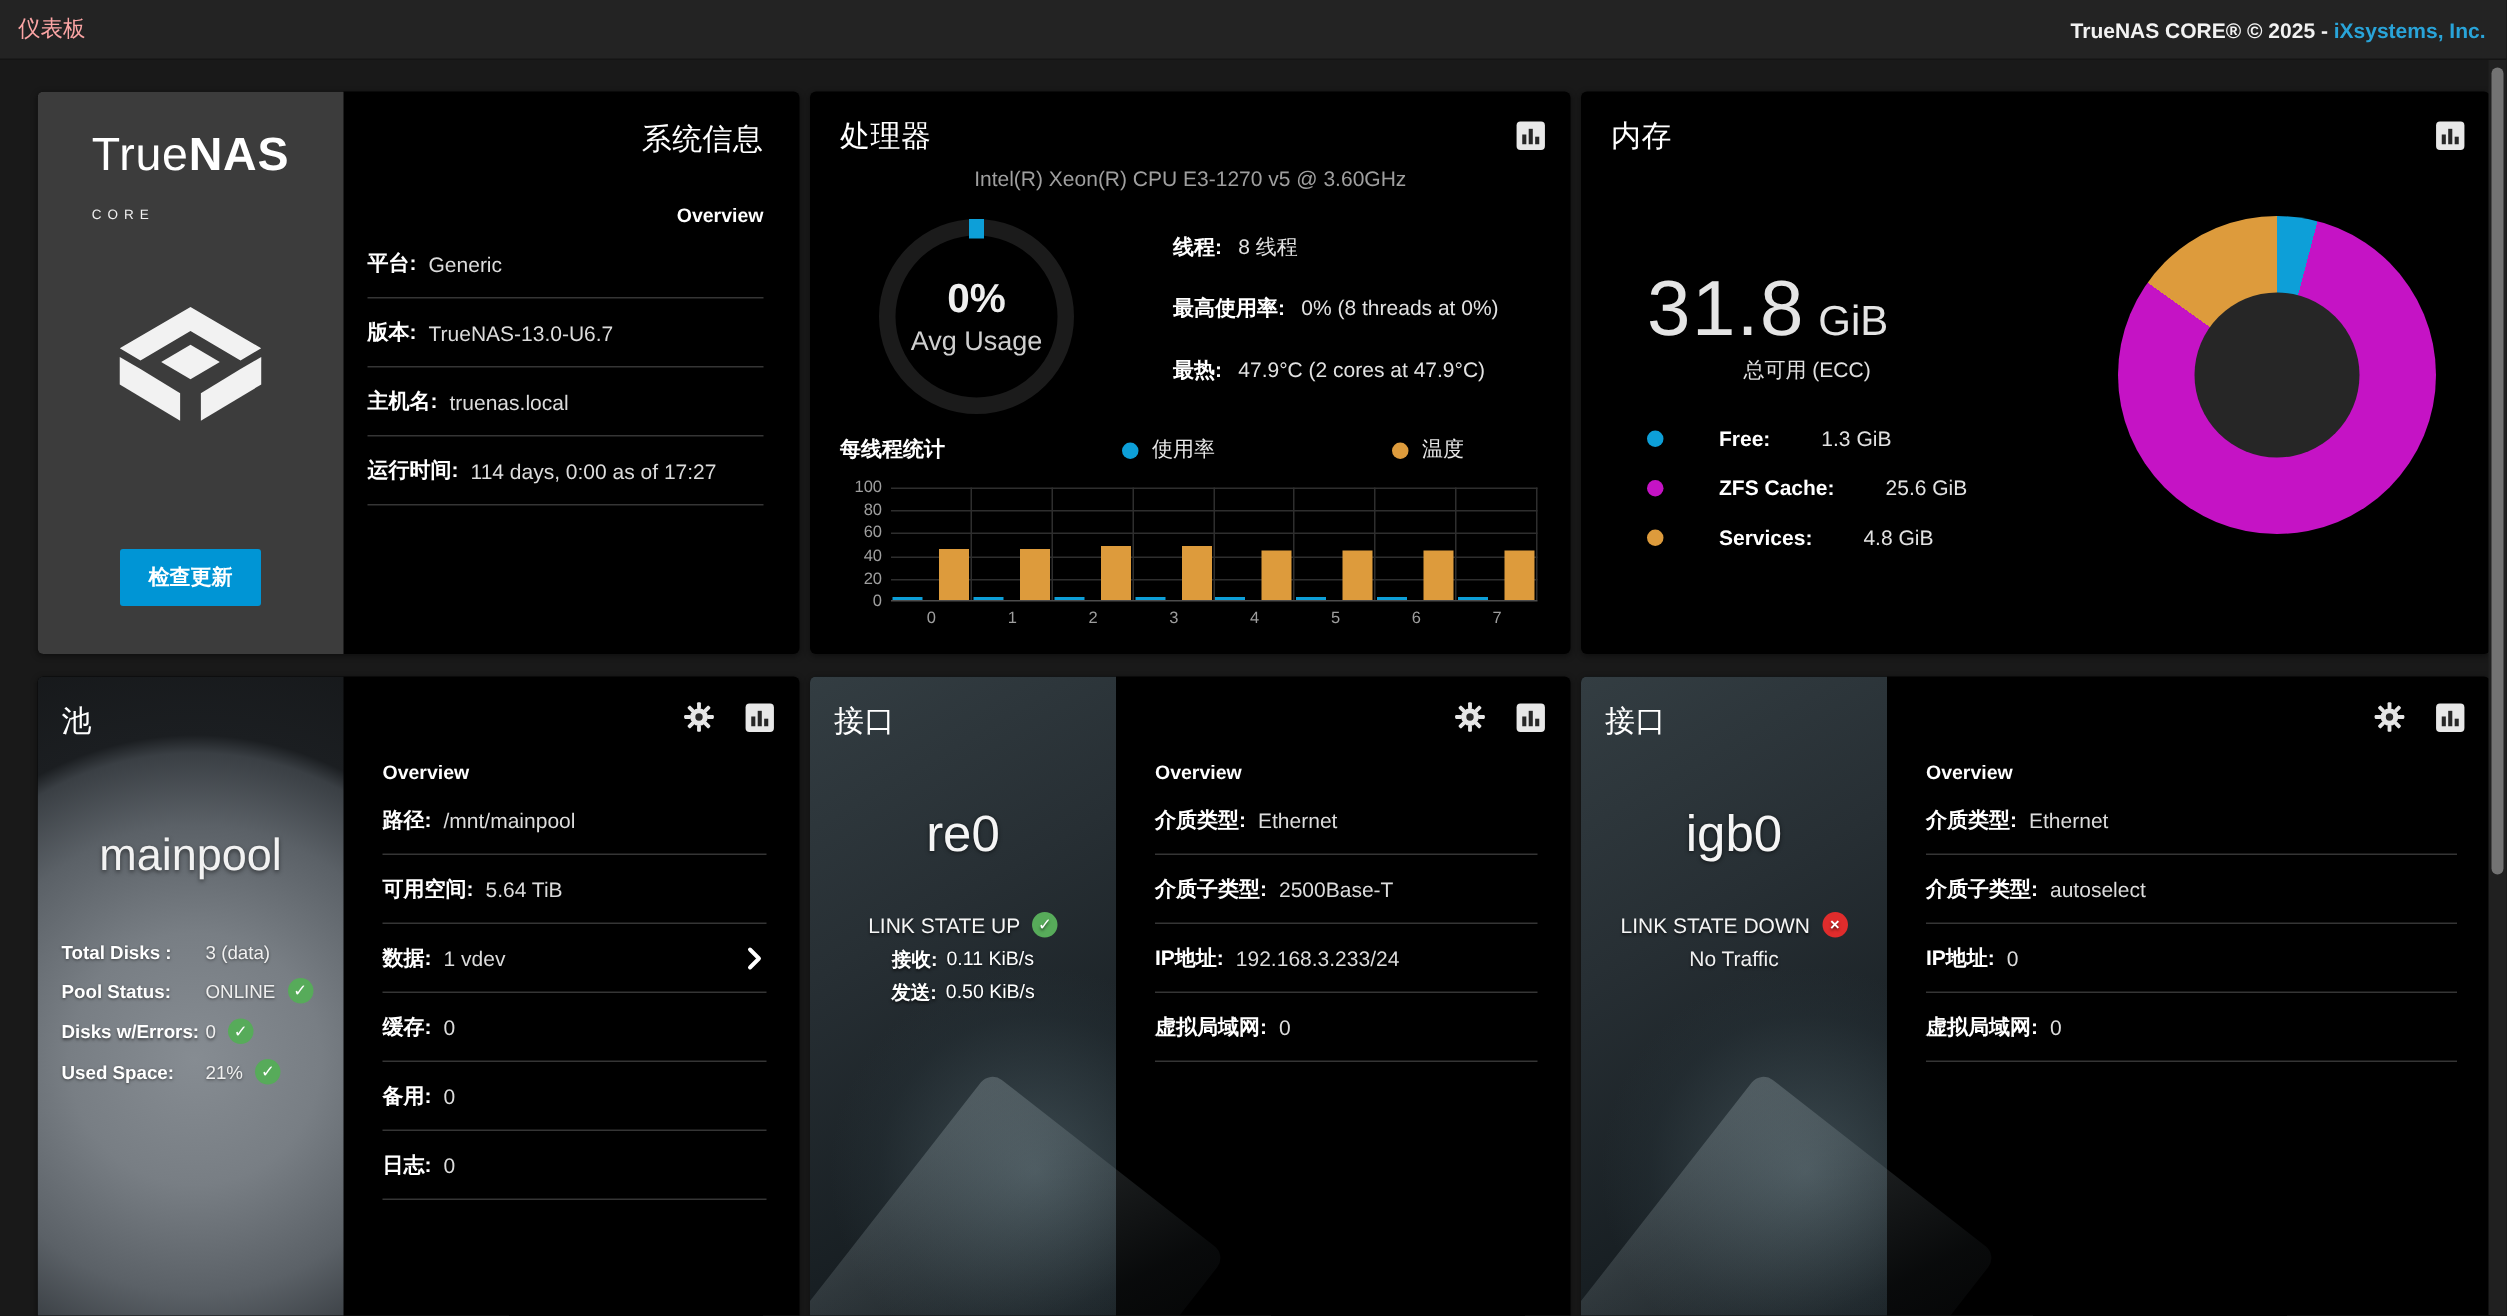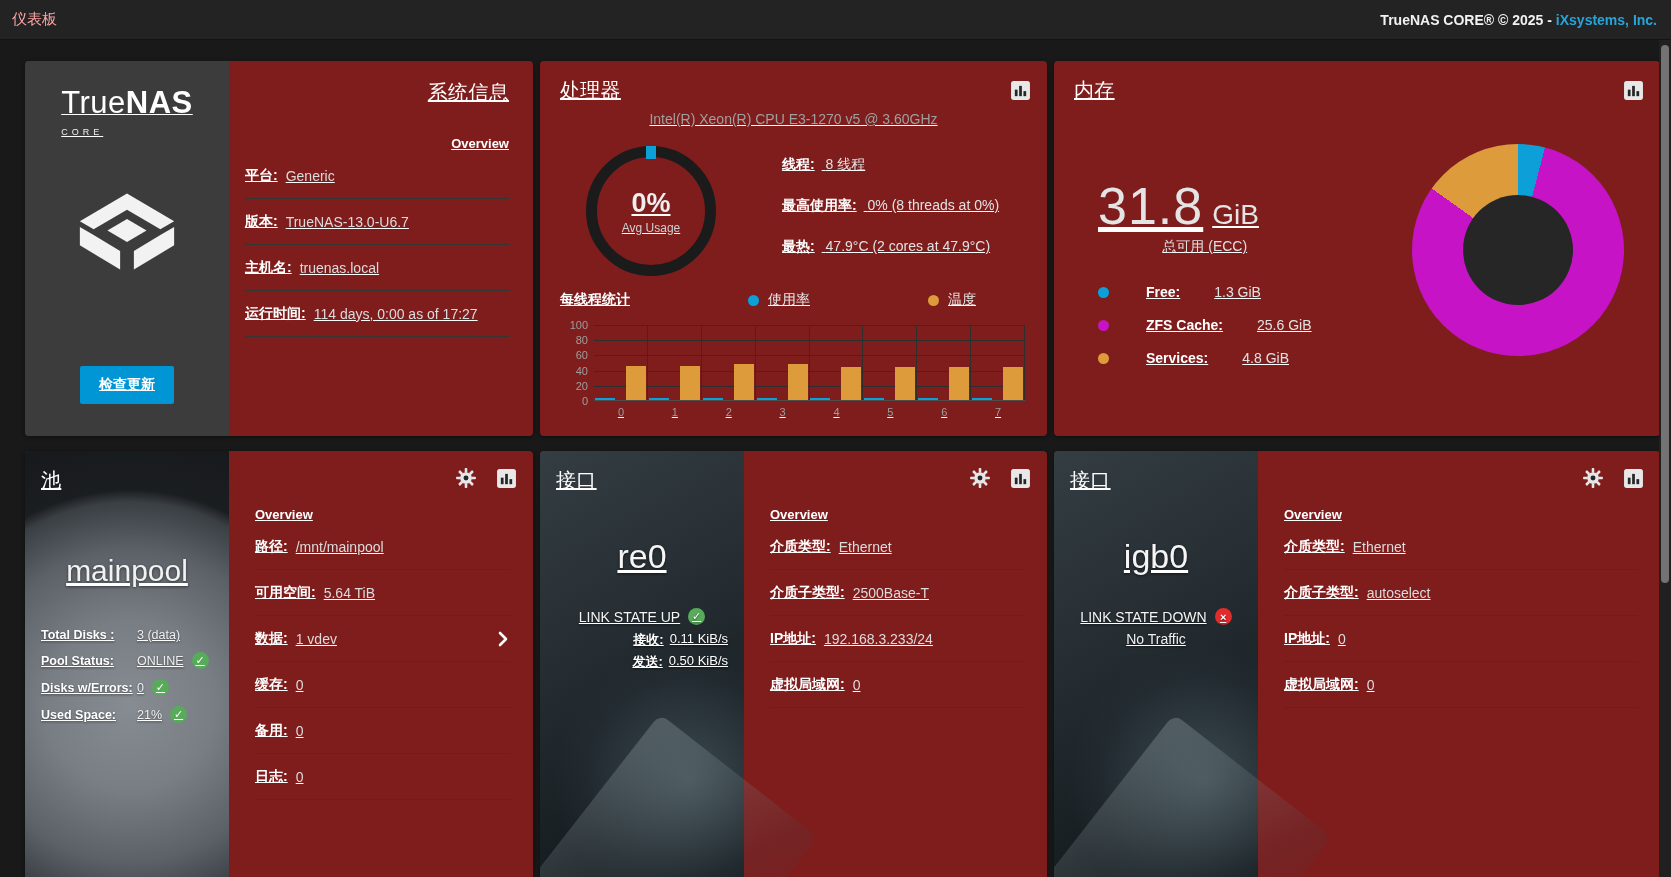--- a/index.html
+++ b/index.html
@@ -22,22 +22,22 @@
 
   
   .main {
     display:grid;
     grid-template-columns:508px 507px 1fr;
     grid-template-rows:375px 560px;
     gap:15px 7px;
     margin:21px 11px 0 25px;
   }
   .card {
-    background:#7f1d1d; border-radius:4px; position:relative;
-    box-shadow:0 1px 4px rgba(0,0,0,.45); overflow:hidden;text-decoration:underline;
+    background:#000000; border-radius:4px; position:relative;
+    box-shadow:0 1px 4px rgba(0,0,0,.45); overflow:hidden;
   }
   .split { display:flex; }
   .side-panel { width:204px; flex:none; position:relative; padding:16px; }
   .details { flex:1; padding:0 22px 0 26px; position:relative; }
 
   .card-title { font-size:20px; font-weight:500; color:#fff; letter-spacing:.3px; }
   .overview { font-size:13px; font-weight:700; color:#fff; padding:16px 0 2px; }
   .detail-row {
     display:flex; align-items:center; min-height:46px;
     border-bottom:1px solid #353535; font-size:14px;
@@ -46,21 +46,21 @@
   .detail-row .val { color:#dcdcdc; }
 
   .corner-icons { position:absolute; top:14px; right:14px; display:flex; gap:14px; align-items:center; }
   .icon-btn { width:26px; height:26px; display:flex; align-items:center; justify-content:center; cursor:pointer; }
 
   
   .sys-left { background:#3c3c3c; width:204px; flex:none; display:flex; flex-direction:column; align-items:center; padding-top:24px; }
   .wordmark { text-align:left; color:#fff; }
   .wordmark .w1 { font-weight:300; font-size:31px; letter-spacing:.5px; }
   .wordmark .w2 { font-weight:700; font-size:31px; letter-spacing:.5px; }
-  .wordmark .core { display:block; font-size:9px; letter-spacing:4px; margin-top:6px; color:#f0f0f0; }
+  .wordmark .core { display:block; font-size:9px; letter-spacing:4px; margin-top:17px; color:#f0f0f0; }
   .tn-logo { margin-top:52px; }
   .update-btn {
     margin-top:auto; margin-bottom:32px;
     background:#0095d5; color:#fff; border:none; border-radius:2px;
     font-size:14px; font-weight:700; padding:10px 19px; cursor:pointer;
     font-family:inherit;
   }
   .sys-right { flex:1; padding:18px 24px 0 16px;text-align:right; }
   .sys-right .card-title { margin-bottom:14px; }
 
@@ -69,21 +69,21 @@
   .cpu-sub { text-align:center; color:#9f9f9f; font-size:14px; margin-top:7px; }
   .cpu-mid { display:flex; align-items:center; padding:16px 26px 0 46px; }
   .gauge-wrap { position:relative; width:130px; height:130px; flex:none; }
   .gauge {
     width:130px; height:130px; border-radius:50%;
     border:11px solid #1b1b1b;
     display:flex; flex-direction:column; align-items:center; justify-content:center;
   }
   .gauge-tick { position:absolute; top:0; left:calc(50% - 5px); width:10px; height:13px; background:#0d9fd8; }
   .gauge-val { font-size:27px; font-weight:700; color:#efefef; }
-  .gauge-lab { font-size:12px; color:#cfcfcf; margin-top:2px; }
+  .gauge-lab { font-size:18px; color:#cfcfcf; margin-top:2px; }
   .cpu-stats { margin-left:66px; padding-top:2px; }
   .stat-row { margin:11px 0 23px; font-size:14px; }
   .stat-row .lbl { font-weight:700; margin-right:7px; }
   .stat-row .val { color:#e2e2e2; }
 
   .cpu-chart { padding:12px 22px 0 20px; }
   .legend-row { display:flex; align-items:center; font-size:14px; }
   .chart-title { font-weight:700; }
   .legend-item { display:flex; align-items:center; margin-left:118px; color:#e8e8e8; }
   .dot { width:11px; height:11px; border-radius:50%; margin-right:9px; flex:none; }
@@ -140,21 +140,21 @@
       linear-gradient(150deg, #333d42 0%, #272f34 30%, #171e22 62%, #0d1215 100%);
   }
   .nic-photo::before {
     content:""; position:absolute; left:28px; top:300px; width:200px; height:230px;
     background:linear-gradient(115deg, rgba(180,195,200,.28), rgba(60,70,75,.15) 60%, rgba(0,0,0,0));
     transform:rotate(38deg); border-radius:10px;
   }
   .nic-name { text-align:center; font-size:34px; font-weight:300; color:#f5f5f5; margin-top:43px; position:relative; text-shadow:0 1px 3px rgba(0,0,0,.6); }
   .link-state { display:flex; align-items:center; justify-content:center; margin-top:32px; font-size:14px; color:#f5f5f5; position:relative; text-shadow:0 1px 2px rgba(0,0,0,.6); }
   .traffic { margin-top:6px; position:relative; }
-  .traffic-row { display:flex; justify-content:flex-end; font-size:13px; margin:4px 0; text-shadow:0 1px 2px rgba(0,0,0,.6); }
+  .traffic-row { display:flex; justify-content:center; font-size:13px; margin:4px 0; text-shadow:0 1px 2px rgba(0,0,0,.6); }
   .traffic-row .lbl { font-weight:700; margin-right:6px; }
   .traffic-note { text-align:center; font-size:14px; margin-top:6px; color:#f0f0f0; position:relative; text-shadow:0 1px 2px rgba(0,0,0,.6); }
   .nic-title { position:relative; }
 
   
   .scroll-track { position:absolute; top:40px; right:0; bottom:0; width:12px; background:#202020; }
   .scroll-thumb { position:absolute; top:5px; right:2px; width:8px; height:538px; background:#737373; border-radius:4px; cursor:pointer; }
 </style>
 </head>
 <body>

